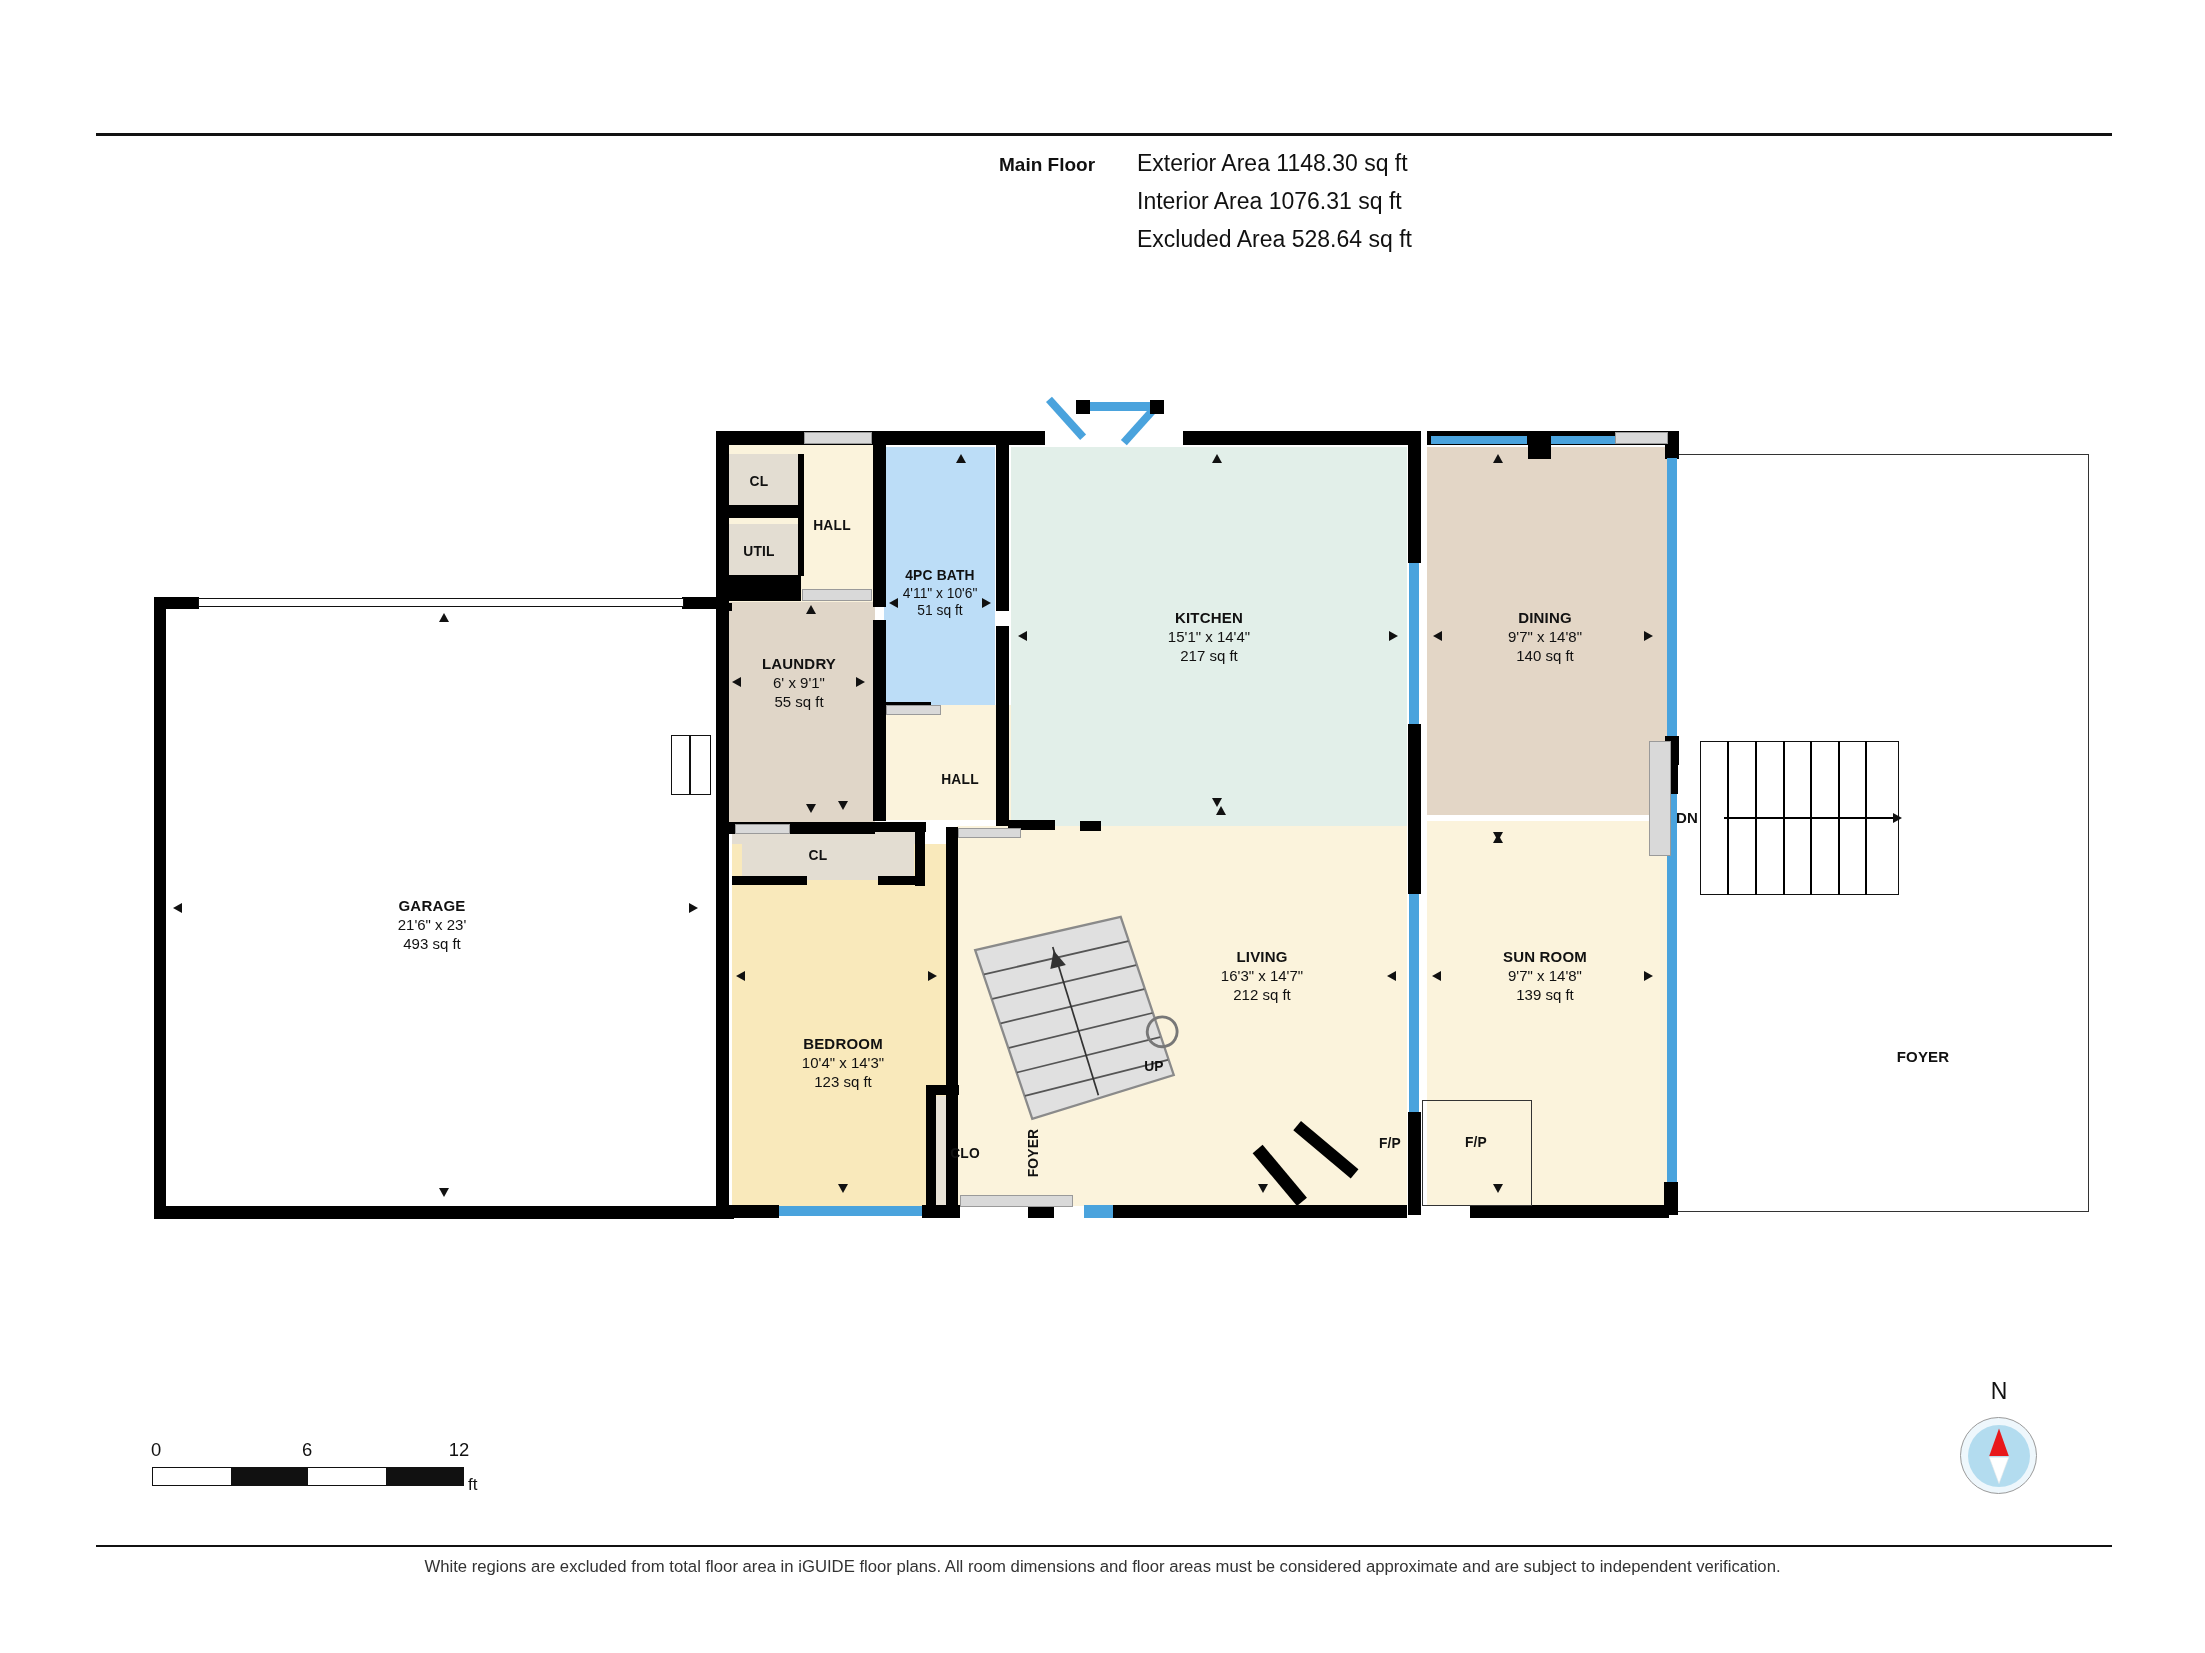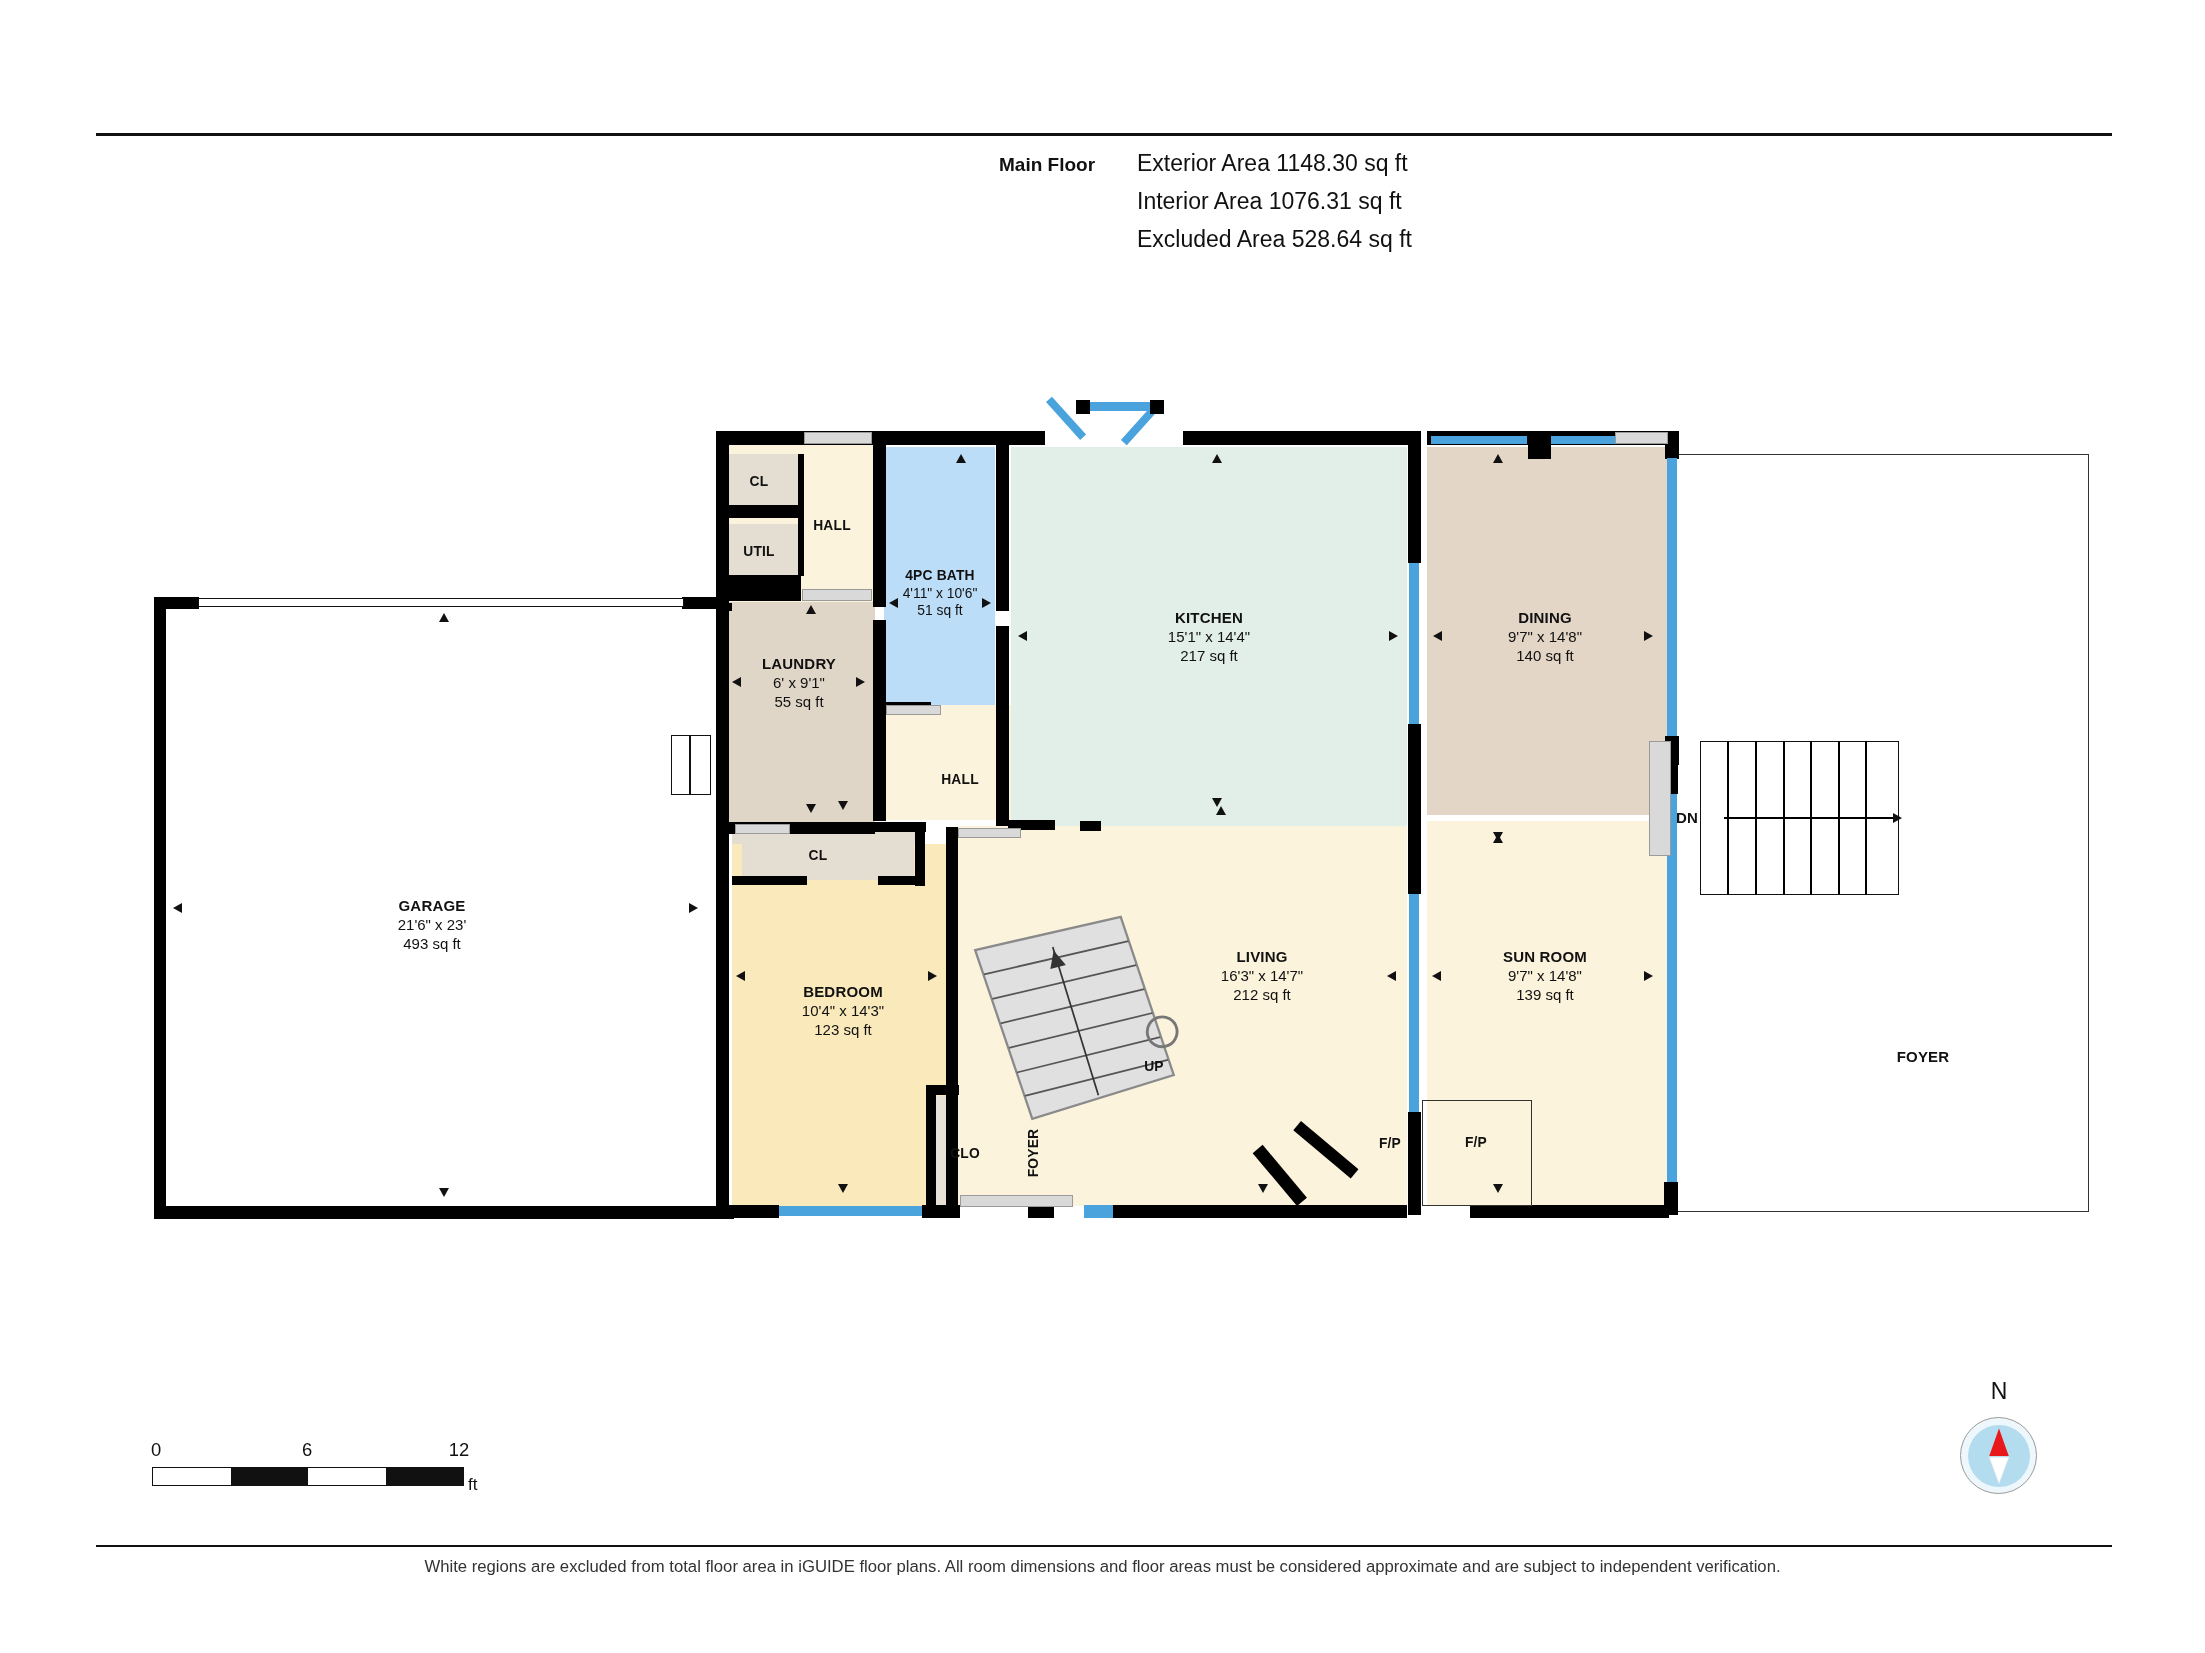--- a/index.html
+++ b/index.html
@@ -313,21 +313,21 @@
     </div>
     <div class="arw l" style="left:1433px;top:631px;"></div>
     <div class="arw r" style="left:1644px;top:631px;"></div>
     <div class="arw u" style="left:1493px;top:454px;"></div>
     <div class="arw d" style="left:1493px;top:832px;"></div>
 
     <div class="lbl sm" style="left:818px;top:856px;">
       <div class="nm">CL</div>
     </div>
 
-    <div class="lbl" style="left:843px;top:1011px;">
+    <div class="lbl" style="left:843px;top:1063px;">
       <div class="nm">BEDROOM</div>
       <div>10'4" x 14'3"</div>
       <div>123 sq ft</div>
     </div>
     <div class="arw l" style="left:736px;top:971px;"></div>
     <div class="arw r" style="left:928px;top:971px;"></div>
     <div class="arw d" style="left:838px;top:1184px;"></div>
     <div class="arw d" style="left:838px;top:801px;"></div>
 
     <div class="lbl sm" style="left:965px;top:1154px;text-align:center;">

